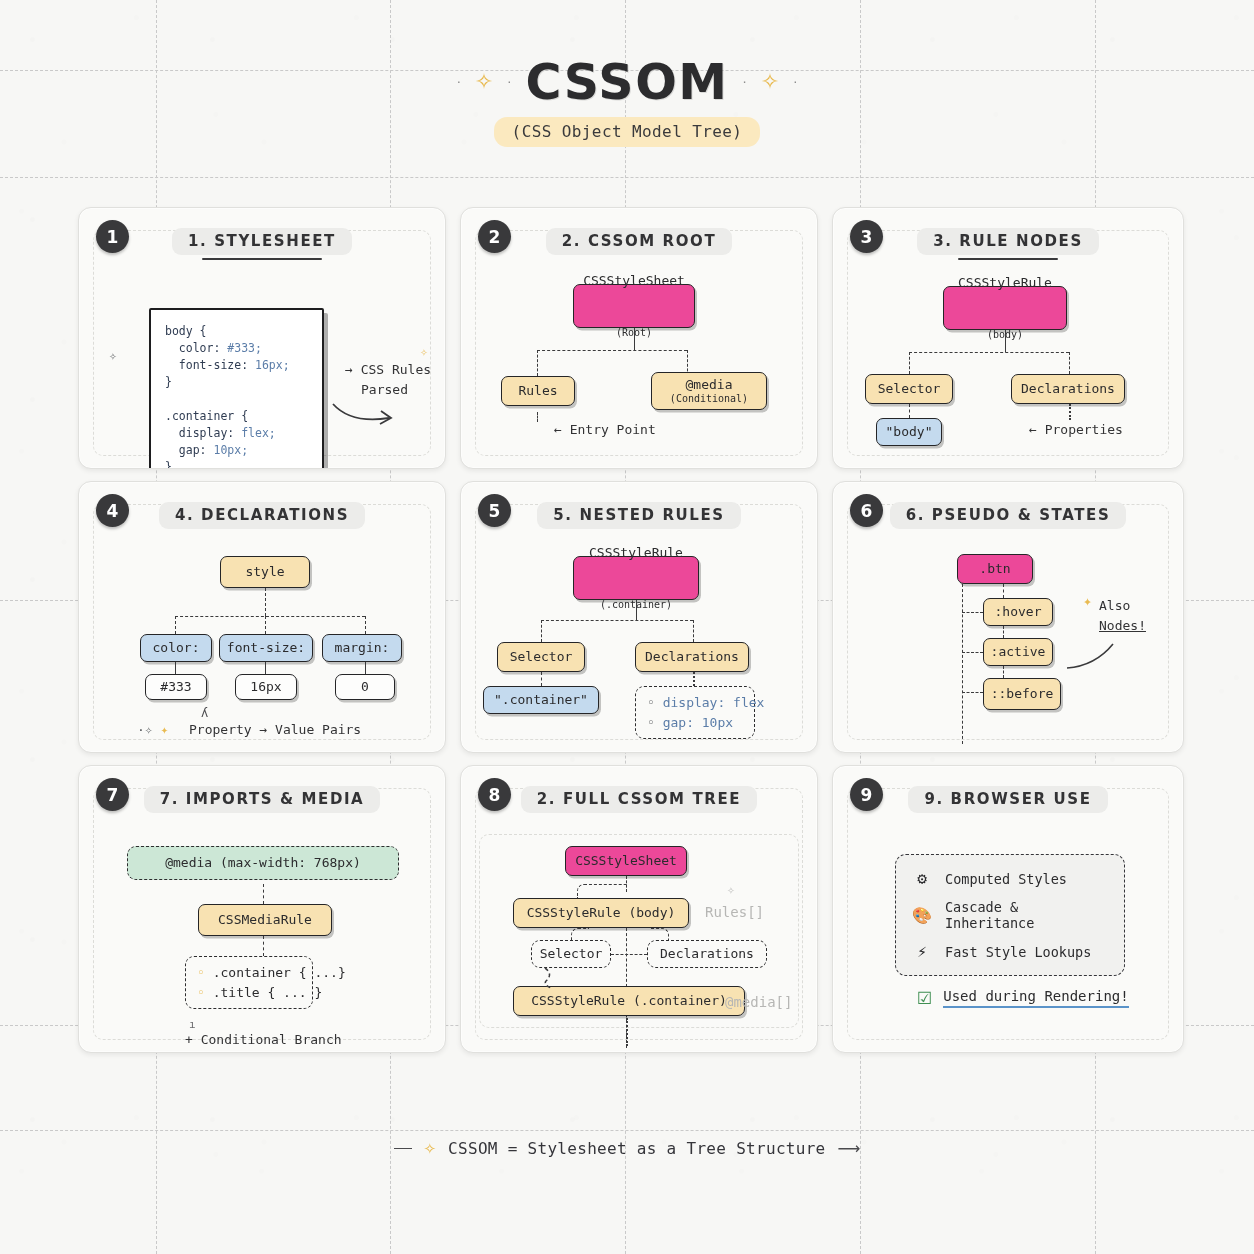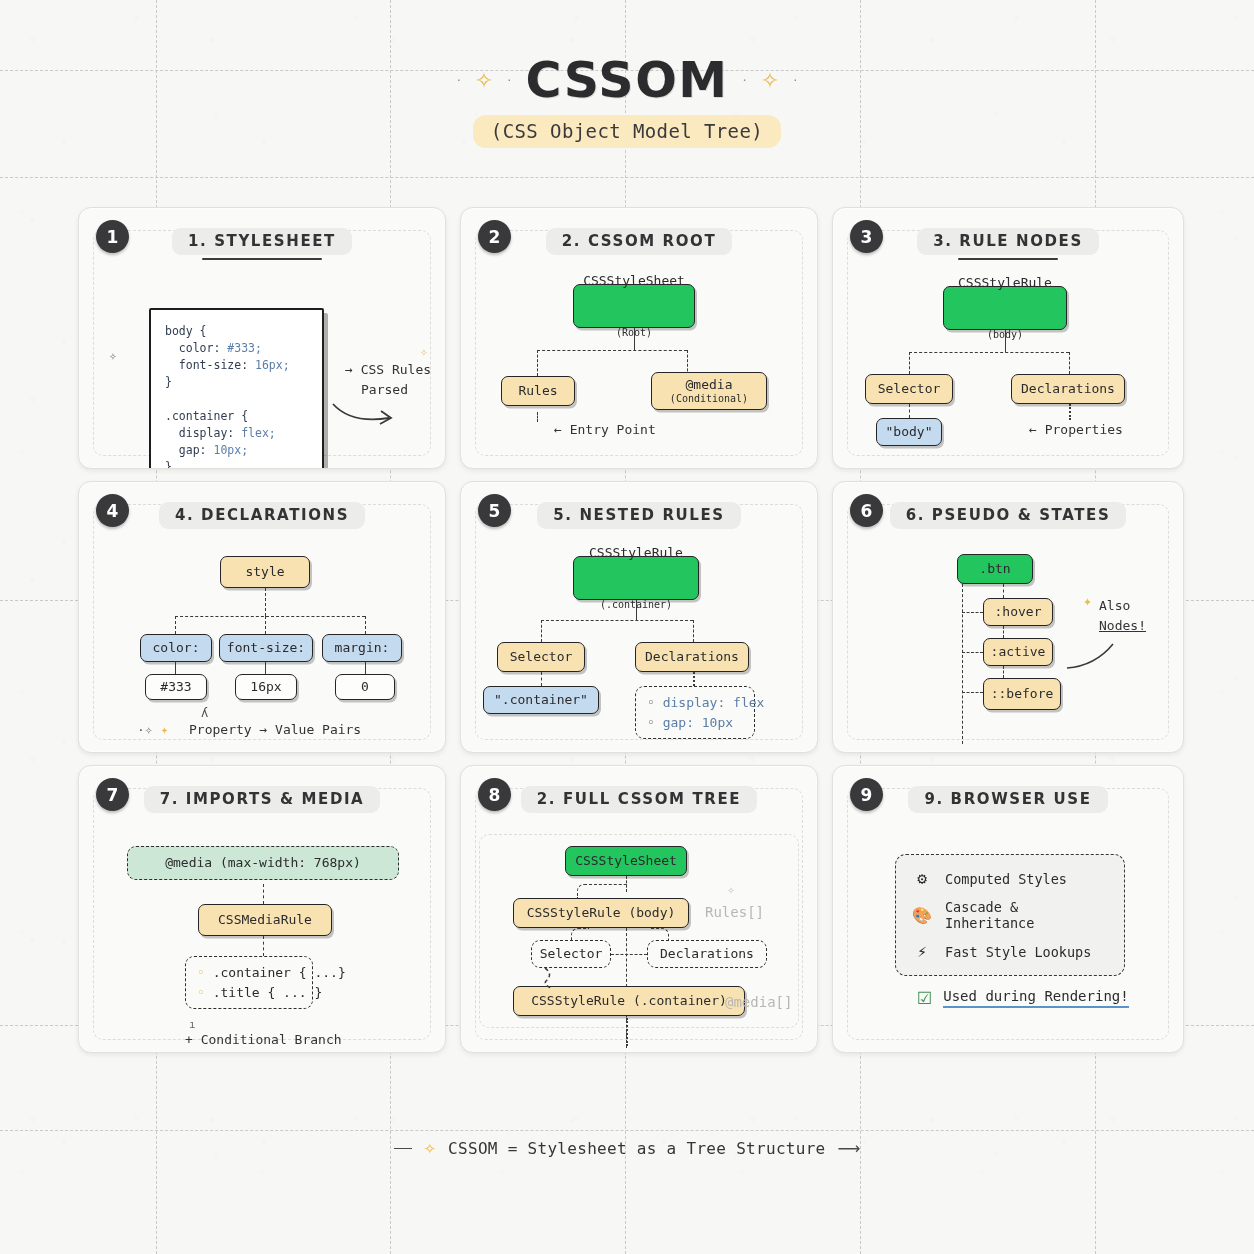--- a/index.html
+++ b/index.html
@@ -30,21 +30,21 @@
   #title-row{display:flex;align-items:center;gap:14px;}
   .title-spark{color:#e8b84a;font-size:22px;line-height:1;}
   .title-dot{color:#8d8d8d;font-size:13px;}
   #main-title{
     font-family:"DejaVu Sans",sans-serif;
     font-size:49px;font-weight:700;letter-spacing:1.5px;color:#2c2c2e;
     text-shadow:1px 1px 0 rgba(0,0,0,.12);
   }
   #subtitle{
     font-family:"DejaVu Sans Mono",monospace;
-    font-size:19px;color:#3a3a3c;letter-spacing:.4px;
+    font-size:16px;color:#3a3a3c;letter-spacing:.4px;
     background:#fbe9bf;border-radius:13px;padding:5px 18px 6px;
   }
 
   
   #panels{
     position:absolute;top:207px;left:78px;
     width:1098px;
     display:grid;
     grid-template-columns:368px 358px 352px;
     grid-template-rows:262px 272px 288px;
@@ -83,21 +83,21 @@
   .node{
     position:absolute;
     font-family:"DejaVu Sans Mono",monospace;
     font-size:13px;color:#2b2b2d;
     border:1.6px solid #252527;border-radius:7px;
     display:flex;flex-direction:column;align-items:center;justify-content:center;
     text-align:center;line-height:1.15;
     box-shadow:2px 2.5px 0 rgba(0,0,0,.22);
     white-space:nowrap;padding:4px 9px;
   }
-  .node.green{background:#22c55e;gap:38px;}
+  .node.green{background:#ec4899;gap:38px;}
   .node.amber{background:#f8e2b2;}
   .node.blue {background:#c4daee;}
   .node.plain{background:#fdfdfc;}
   .node .sub{font-size:10px;}
 
   .dnode{
     position:absolute;
     font-family:"DejaVu Sans Mono",monospace;font-size:13px;color:#2b2b2d;
     border:1.7px dashed #2c2c2e;border-radius:9px;
     display:flex;flex-direction:column;justify-content:center;

